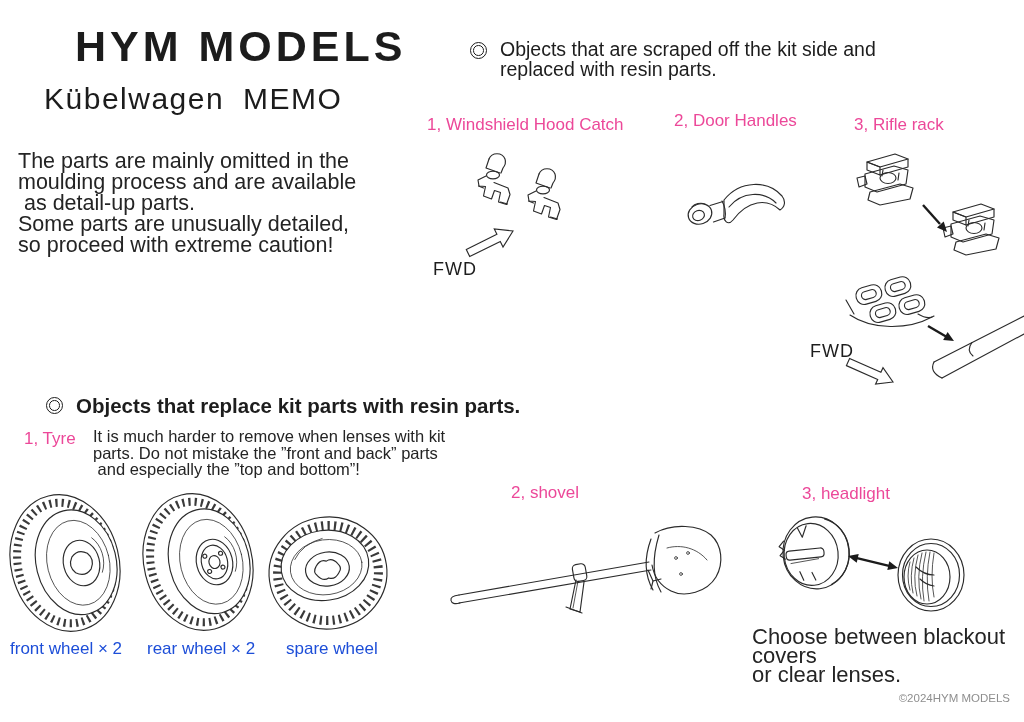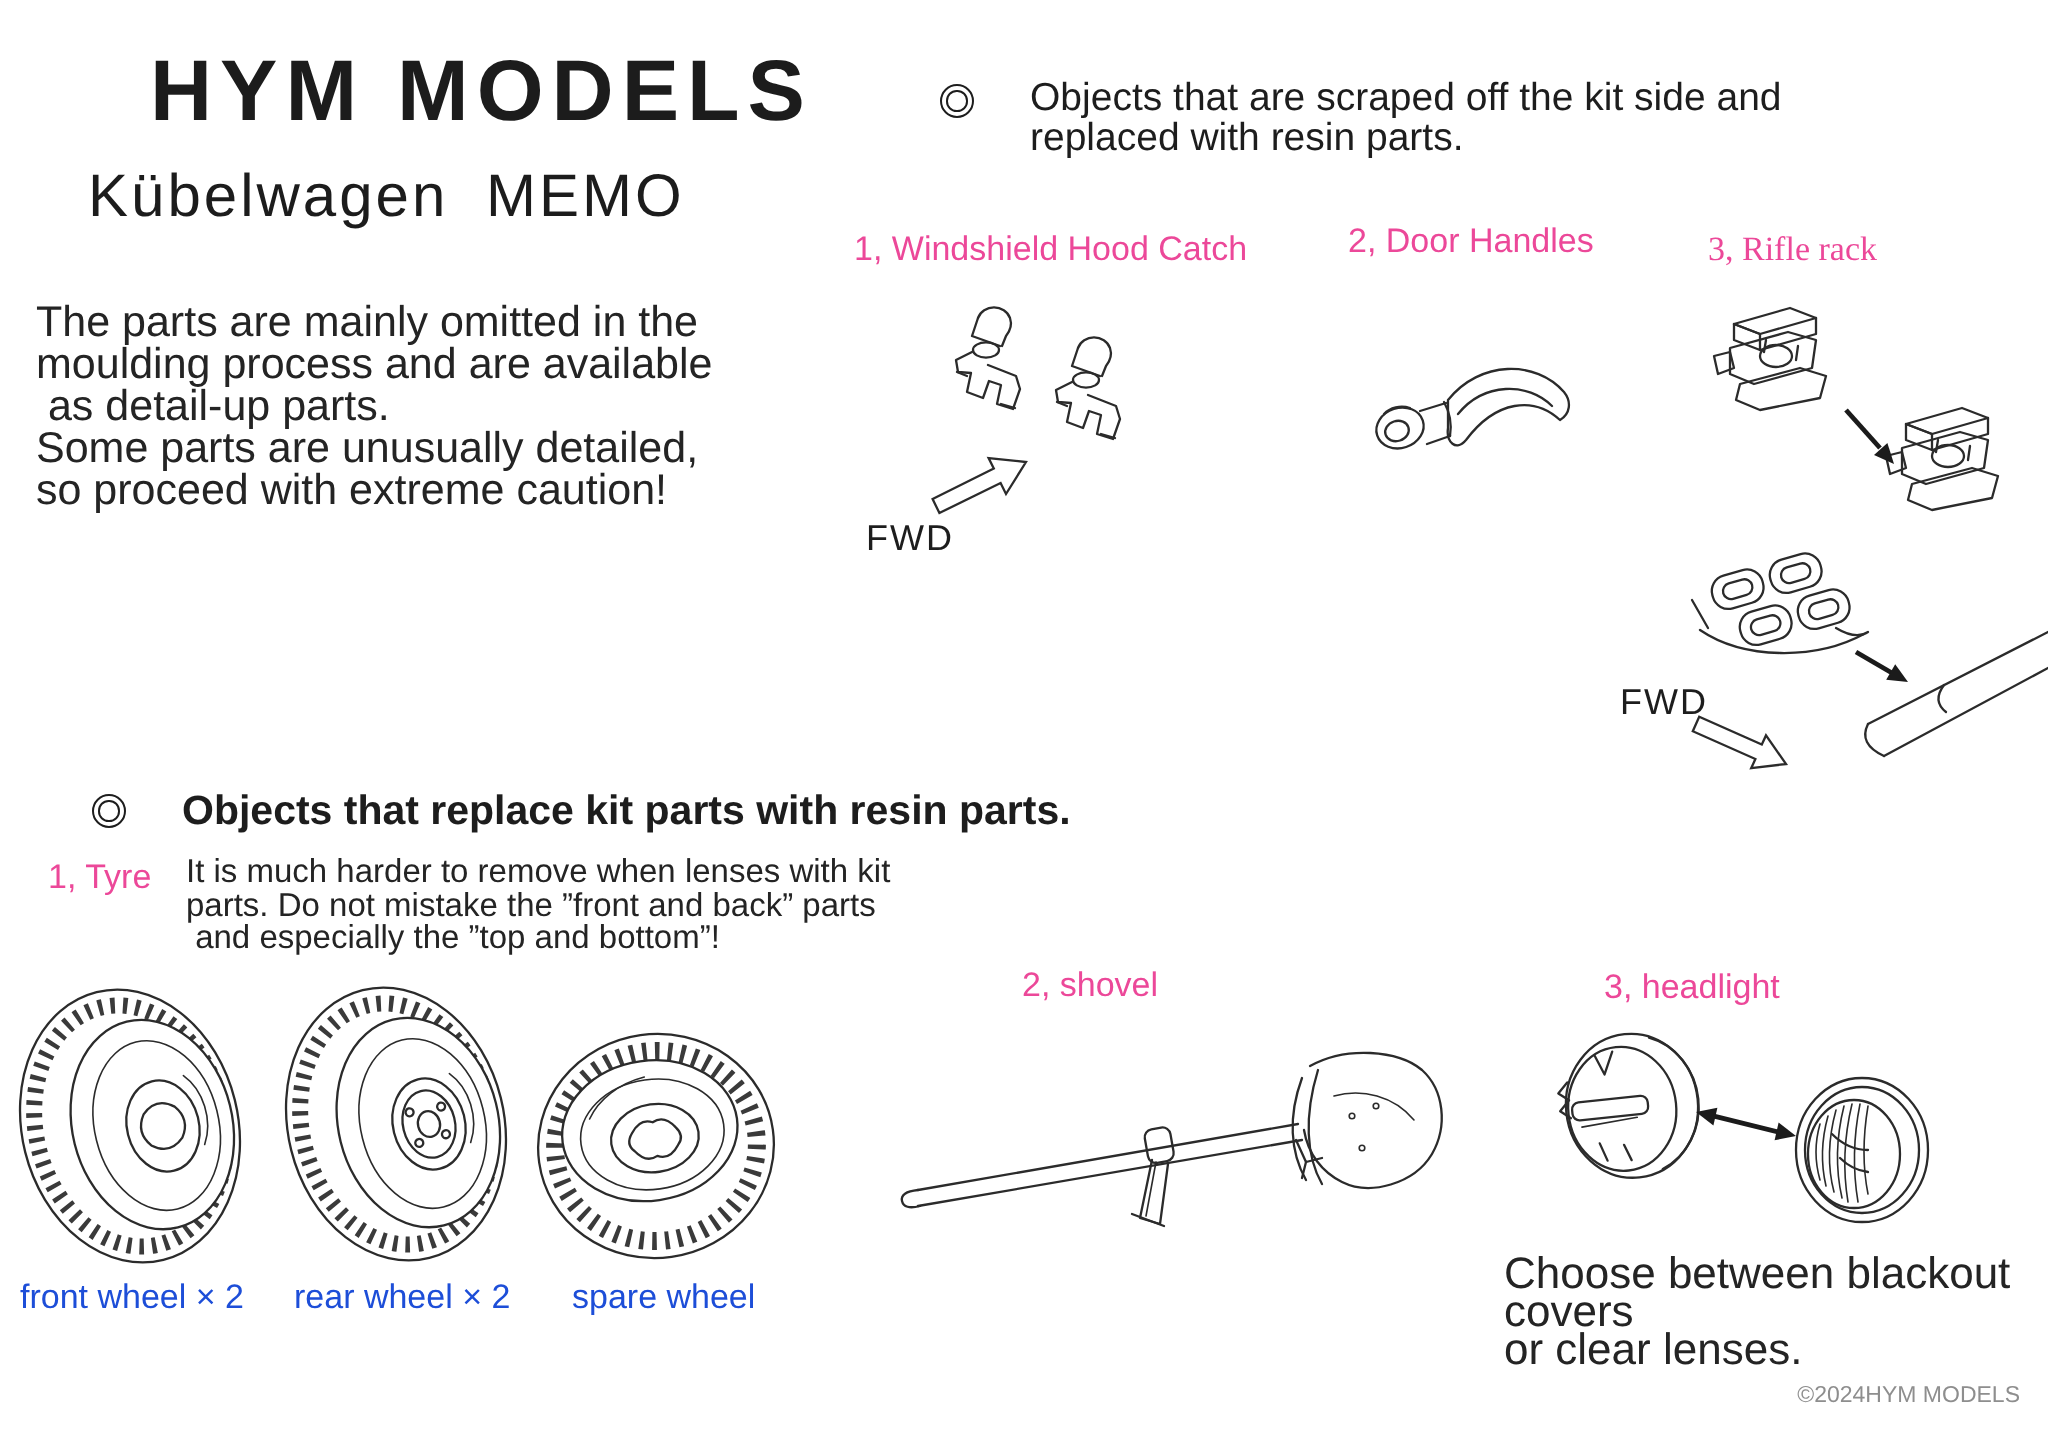--- a/index.html
+++ b/index.html
@@ -9,36 +9,36 @@
     font-family:"Liberation Sans","DejaVu Sans",sans-serif;
     -webkit-font-smoothing:antialiased;
   }
   .abs{position:absolute;}
   .pre{white-space:pre;}
   .preline{white-space:pre-line;}
 
   .brand{left:38px;top:22px;font-size:43px;font-weight:700;letter-spacing:4px;color:#1c1c1c;margin-left:37px;}
   .subtitle{left:44px;top:82px;font-size:30px;letter-spacing:1.5px;word-spacing:9px;color:#1c1c1c;}
 
-  .sec-head{display:flex;align-items:flex-start;gap:28px;color:#1d1d1d;}
+  .sec-head{display:flex;align-items:flex-start;gap:13px;color:#1d1d1d;}
   .sec-head .txt{font-size:19.5px;line-height:19.5px;}
   .sec1{left:470px;top:40px;width:500px;}
   .sec2{left:46px;top:395px;width:520px;font-weight:bold;}
   .sec2 .txt{font-size:20.5px;line-height:21px;}
 
   .bullseye{width:15px;height:15px;border:1.6px solid #1d1d1d;border-radius:50%;
     position:relative;flex:0 0 auto;margin-top:2px;}
   .bullseye::after{content:"";position:absolute;inset:2.2px;border:1.4px solid #1d1d1d;border-radius:50%;}
 
   .intro{left:18px;top:151px;font-size:21.5px;line-height:21px;color:#242424;}
 
   .plabel{font-size:17px;color:#ec4899;}
   .lab-catch{left:427px;top:115px;}
   .lab-door{left:674px;top:111px;}
-  .lab-rifle{left:854px;top:115px;font-family:Liberation Serif, serif;}
+  .lab-rifle{left:854px;top:115px;}
   .lab-shovel{left:511px;top:483px;}
   .lab-headlight{left:802px;top:484px;}
   .lab-tyre{left:24px;top:429px;}
 
   .tyre-note{left:93px;top:428px;font-size:16.5px;line-height:16.5px;color:#242424;}
 
   .fwd{font-size:18px;letter-spacing:1px;color:#1d1d1d;}
   .fwd1{left:433px;top:259px;}
   .fwd2{left:810px;top:341px;}
 

